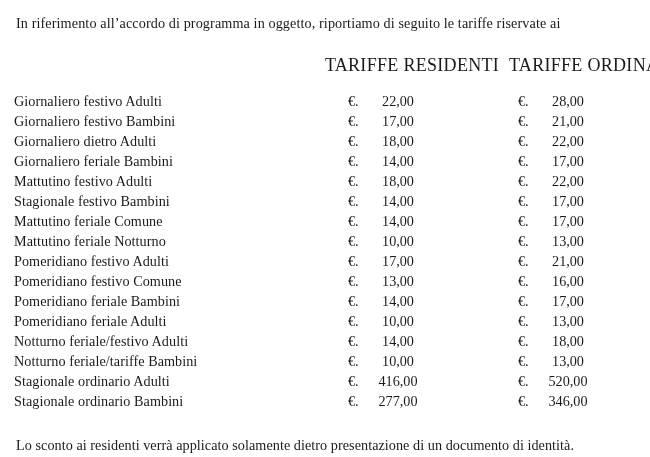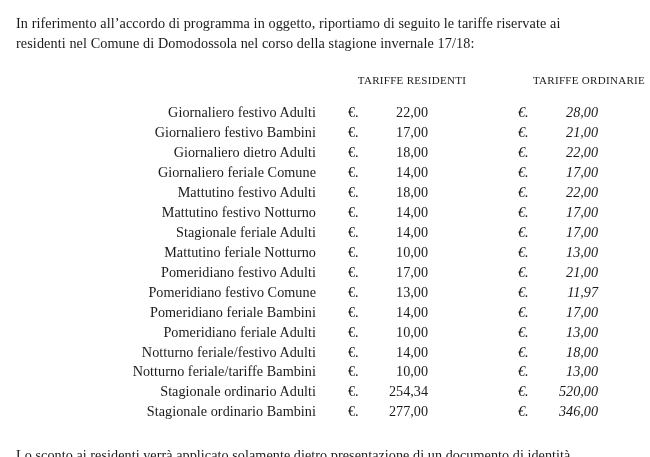--- a/index.html
+++ b/index.html
@@ -34,74 +34,73 @@
   .table-wrap {
     margin-top: 20px;
   }
   table.rates {
     border-collapse: collapse;
     width: 100%;
     table-layout: fixed;
   }
   table.rates th {
     font-weight: normal;
-    font-size: 11px;
+    font-size: 18px;
     letter-spacing: 0.3px;
     padding-bottom: 16px;
     text-align: center;
     white-space: nowrap;
   }
   table.rates th.c0 { width: 300px; }
   table.rates th.c1 { width: 190px; }
   table.rates th.c2 { width: 160px; }
   table.rates td {
     font-size: 14.2px;
     padding: 0.9px 0;
     line-height: 1.28;
     white-space: nowrap;
   }
   td.label {
-    text-align: right;
+    text-align: left;
     padding-left: 2px;
     letter-spacing: 0.05px;
   }
   td.price {
     text-align: left;
   }
   .price-inner {
     display: inline-block;
     width: 86px;
     text-align: left;
   }
   .cur {
     display: inline-block;
     width: 20px;
   }
   .amt {
     display: inline-block;
     width: 60px;
-    text-align: right;
+    text-align: center;
   }
   td.p1 .price-inner { margin-left: 32px; }
-  td.p2 .price-inner { margin-left: 10px; font-style: italic; }
+  td.p2 .price-inner { margin-left: 10px; }
   .footer {
     margin-top: 26px;
     font-size: 14.2px;
     padding-left: 2px;
     letter-spacing: 0.05px;
   }
 </style>
 </head>
 <body>
 
 <div class="page">
 
   <p class="intro">
     <span>In riferimento all’accordo di programma in oggetto, riportiamo di seguito le tariffe riservate ai</span>
-    <span class="line2">residenti nel Comune di Domodossola nel corso della stagione invernale 17/18:</span>
   </p>
 
   <div class="table-wrap">
     <table class="rates">
       <thead>
         <tr>
           <th class="c0"></th>
           <th class="c1">TARIFFE RESIDENTI</th>
           <th class="c2">TARIFFE ORDINARIE</th>
         </tr>
@@ -116,53 +115,53 @@
             <td class="label">Giornaliero festivo Bambini</td>
             <td class="price p1"><span class="price-inner"><span class="cur">€.</span><span class="amt">17,00</span></span></td>
             <td class="price p2"><span class="price-inner"><span class="cur">€.</span><span class="amt">21,00</span></span></td>
           </tr>
           <tr>
             <td class="label">Giornaliero dietro Adulti</td>
             <td class="price p1"><span class="price-inner"><span class="cur">€.</span><span class="amt">18,00</span></span></td>
             <td class="price p2"><span class="price-inner"><span class="cur">€.</span><span class="amt">22,00</span></span></td>
           </tr>
           <tr>
-            <td class="label">Giornaliero feriale Comune</td>
+            <td class="label">Giornaliero feriale Bambini</td>
             <td class="price p1"><span class="price-inner"><span class="cur">€.</span><span class="amt">14,00</span></span></td>
             <td class="price p2"><span class="price-inner"><span class="cur">€.</span><span class="amt">17,00</span></span></td>
           </tr>
           <tr>
             <td class="label">Mattutino festivo Adulti</td>
             <td class="price p1"><span class="price-inner"><span class="cur">€.</span><span class="amt">18,00</span></span></td>
             <td class="price p2"><span class="price-inner"><span class="cur">€.</span><span class="amt">22,00</span></span></td>
           </tr>
           <tr>
-            <td class="label">Mattutino festivo Notturno</td>
+            <td class="label">Stagionale festivo Bambini</td>
             <td class="price p1"><span class="price-inner"><span class="cur">€.</span><span class="amt">14,00</span></span></td>
             <td class="price p2"><span class="price-inner"><span class="cur">€.</span><span class="amt">17,00</span></span></td>
           </tr>
           <tr>
-            <td class="label">Stagionale feriale Adulti</td>
+            <td class="label">Mattutino feriale Comune</td>
             <td class="price p1"><span class="price-inner"><span class="cur">€.</span><span class="amt">14,00</span></span></td>
             <td class="price p2"><span class="price-inner"><span class="cur">€.</span><span class="amt">17,00</span></span></td>
           </tr>
           <tr>
             <td class="label">Mattutino feriale Notturno</td>
             <td class="price p1"><span class="price-inner"><span class="cur">€.</span><span class="amt">10,00</span></span></td>
             <td class="price p2"><span class="price-inner"><span class="cur">€.</span><span class="amt">13,00</span></span></td>
           </tr>
           <tr>
             <td class="label">Pomeridiano festivo Adulti</td>
             <td class="price p1"><span class="price-inner"><span class="cur">€.</span><span class="amt">17,00</span></span></td>
             <td class="price p2"><span class="price-inner"><span class="cur">€.</span><span class="amt">21,00</span></span></td>
           </tr>
           <tr>
             <td class="label">Pomeridiano festivo Comune</td>
             <td class="price p1"><span class="price-inner"><span class="cur">€.</span><span class="amt">13,00</span></span></td>
-            <td class="price p2"><span class="price-inner"><span class="cur">€.</span><span class="amt">11,97</span></span></td>
+            <td class="price p2"><span class="price-inner"><span class="cur">€.</span><span class="amt">16,00</span></span></td>
           </tr>
           <tr>
             <td class="label">Pomeridiano feriale Bambini</td>
             <td class="price p1"><span class="price-inner"><span class="cur">€.</span><span class="amt">14,00</span></span></td>
             <td class="price p2"><span class="price-inner"><span class="cur">€.</span><span class="amt">17,00</span></span></td>
           </tr>
           <tr>
             <td class="label">Pomeridiano feriale Adulti</td>
             <td class="price p1"><span class="price-inner"><span class="cur">€.</span><span class="amt">10,00</span></span></td>
             <td class="price p2"><span class="price-inner"><span class="cur">€.</span><span class="amt">13,00</span></span></td>
@@ -172,21 +171,21 @@
             <td class="price p1"><span class="price-inner"><span class="cur">€.</span><span class="amt">14,00</span></span></td>
             <td class="price p2"><span class="price-inner"><span class="cur">€.</span><span class="amt">18,00</span></span></td>
           </tr>
           <tr>
             <td class="label">Notturno feriale/tariffe Bambini</td>
             <td class="price p1"><span class="price-inner"><span class="cur">€.</span><span class="amt">10,00</span></span></td>
             <td class="price p2"><span class="price-inner"><span class="cur">€.</span><span class="amt">13,00</span></span></td>
           </tr>
           <tr>
             <td class="label">Stagionale ordinario Adulti</td>
-            <td class="price p1"><span class="price-inner"><span class="cur">€.</span><span class="amt">254,34</span></span></td>
+            <td class="price p1"><span class="price-inner"><span class="cur">€.</span><span class="amt">416,00</span></span></td>
             <td class="price p2"><span class="price-inner"><span class="cur">€.</span><span class="amt">520,00</span></span></td>
           </tr>
           <tr>
             <td class="label">Stagionale ordinario Bambini</td>
             <td class="price p1"><span class="price-inner"><span class="cur">€.</span><span class="amt">277,00</span></span></td>
             <td class="price p2"><span class="price-inner"><span class="cur">€.</span><span class="amt">346,00</span></span></td>
           </tr>
         </tbody>
     </table>
   </div>

